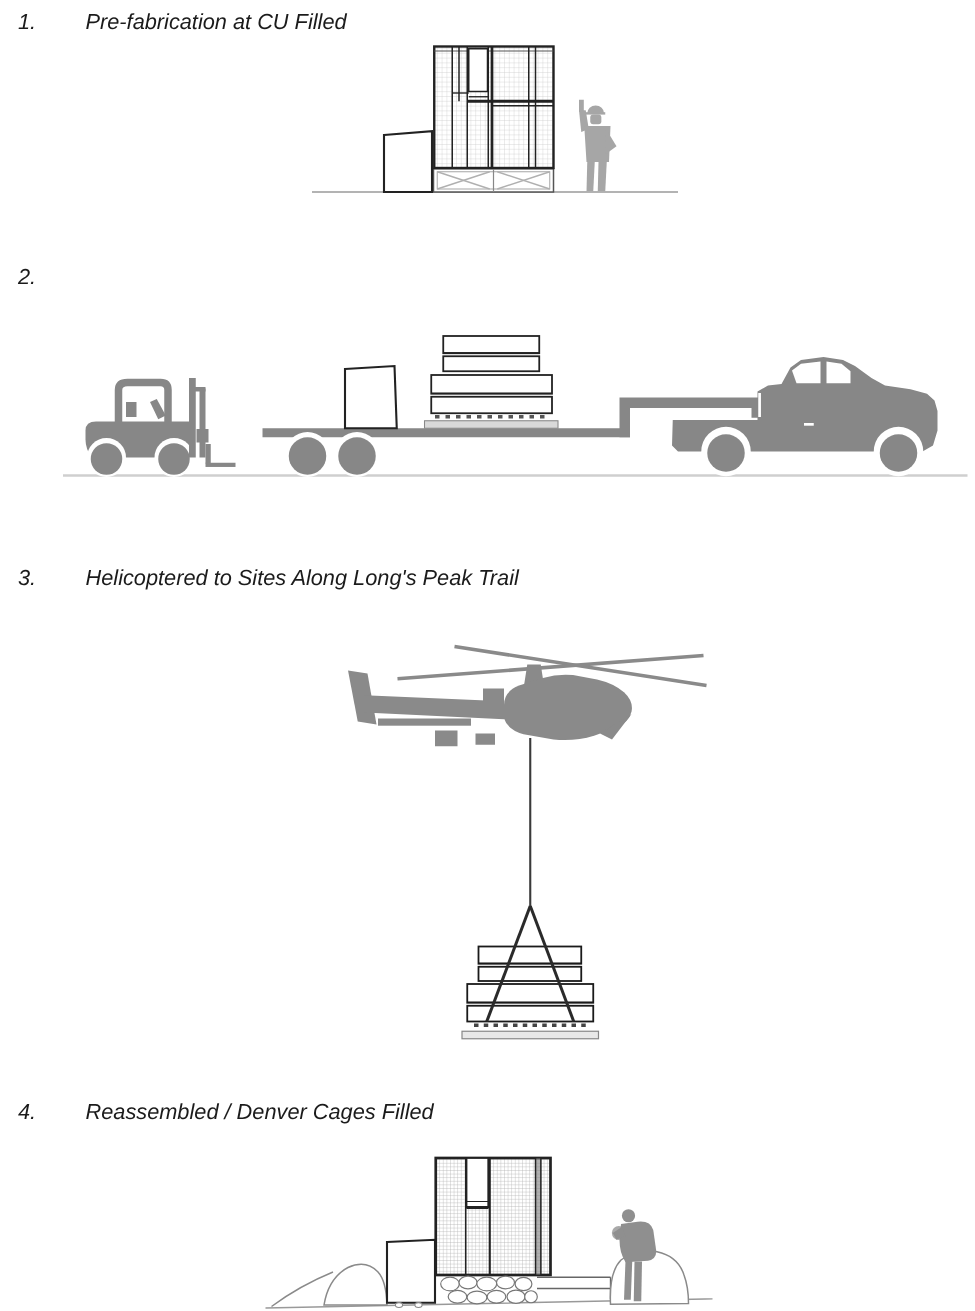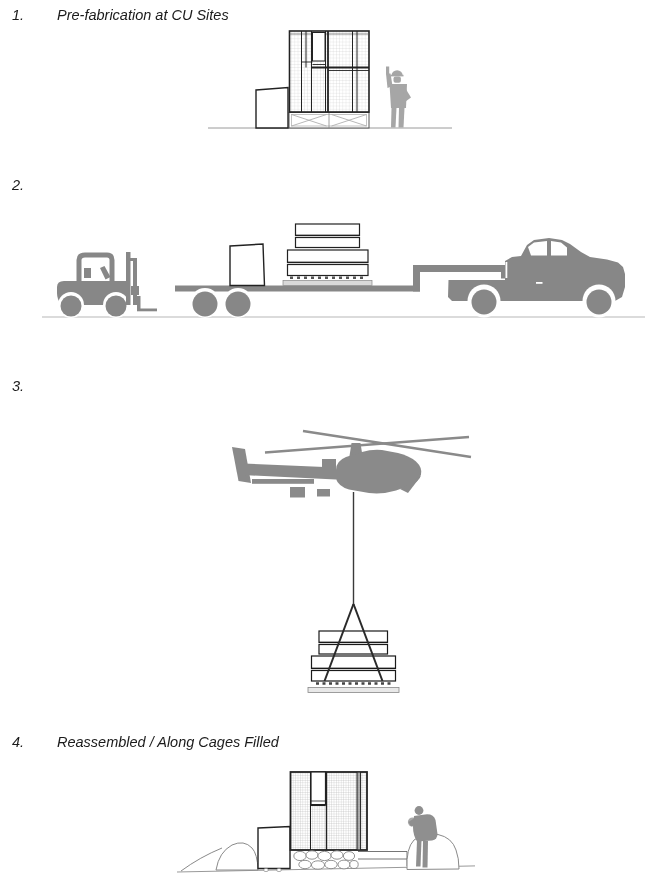--- a/index.html
+++ b/index.html
@@ -11,21 +11,21 @@
   .step-label .txt{position:absolute;left:57px;top:0;white-space:nowrap;}
   svg{position:absolute;display:block;}
 </style>
 </head>
 <body>
 
 <div class="canvas">
 
   <div class="step-label" style="top:7px">
     <span class="num">1.</span>
-    <span class="txt">Pre-fabrication at CU Sites</span>
+    <span class="txt">Pre-fabrication at CU Filled</span>
   </div>
 
   <svg style="left:190px;top:26px" width="280" height="106" viewBox="190 26 280 106">
     <defs>
       <pattern id="mesh1" width="3.2" height="3.2" patternUnits="userSpaceOnUse">
         <path d="M0,0 H3.2 M0,0 V3.2" stroke="#c6c6c6" stroke-width="0.45" fill="none"></path>
       </pattern>
     </defs>
 
     <line x1="208" y1="128" x2="452" y2="128" stroke="#9a9a9a" stroke-width="1"></line>
@@ -132,20 +132,21 @@
       <rect x="536" y="282" width="6.5" height="1.8" fill="#ffffff"></rect>
       <circle cx="484" cy="301" r="16.5" fill="#ffffff"></circle>
       <circle cx="599" cy="301" r="16.5" fill="#ffffff"></circle>
       <circle cx="484" cy="302" r="12.5" fill="#878787"></circle>
       <circle cx="599" cy="302" r="12.5" fill="#878787"></circle>
     </g>
   </svg>
 
   <div class="step-label" style="top:378px">
     <span class="num">3.</span>
+    <span class="txt">Helicoptered to Sites Along Long's Peak Trail</span>
   </div>
 
   <svg style="left:225px;top:425px" width="255" height="272" viewBox="225 425 255 272">
 
     <g>
       <line x1="303" y1="431" x2="471" y2="457" stroke="#8a8a8a" stroke-width="2.4"></line>
       <line x1="265" y1="452.5" x2="469" y2="437" stroke="#8a8a8a" stroke-width="2.4"></line>
       <polygon points="351.5,443 360.5,443 362.5,456 349.5,456" fill="#8a8a8a"></polygon>
       <polygon points="232,447 245,449 251,483 238.5,481" fill="#8a8a8a"></polygon>
       <polygon points="243,463.5 336,467.5 336,479.5 243,475" fill="#8a8a8a"></polygon>
@@ -172,21 +173,21 @@
       <line x1="319" y1="642" x2="387.5" y2="642" stroke="#1a1a1a" stroke-width="0.6"></line>
       <g stroke="#2a2a2a" stroke-width="2">
         <line x1="353.5" y1="604" x2="324.5" y2="681"></line>
         <line x1="353.5" y1="604" x2="382.5" y2="681"></line>
       </g>
     </g>
   </svg>
 
   <div class="step-label" style="top:734px">
     <span class="num">4.</span>
-    <span class="txt">Reassembled / Along Cages Filled</span>
+    <span class="txt">Reassembled / Denver Cages Filled</span>
   </div>
 
   <svg style="left:165px;top:765px" width="310" height="109" viewBox="165 765 310 109">
     <defs>
       <pattern id="mesh2" width="2.4" height="2.4" patternUnits="userSpaceOnUse">
         <path d="M0,0 H2.4 M0,0 V2.4" stroke="#b2b2b2" stroke-width="0.5" fill="none"></path>
       </pattern>
     </defs>
 
     <polyline points="177,872 470,866 542,864.5" fill="none" stroke="#999999" stroke-width="1"></polyline>

